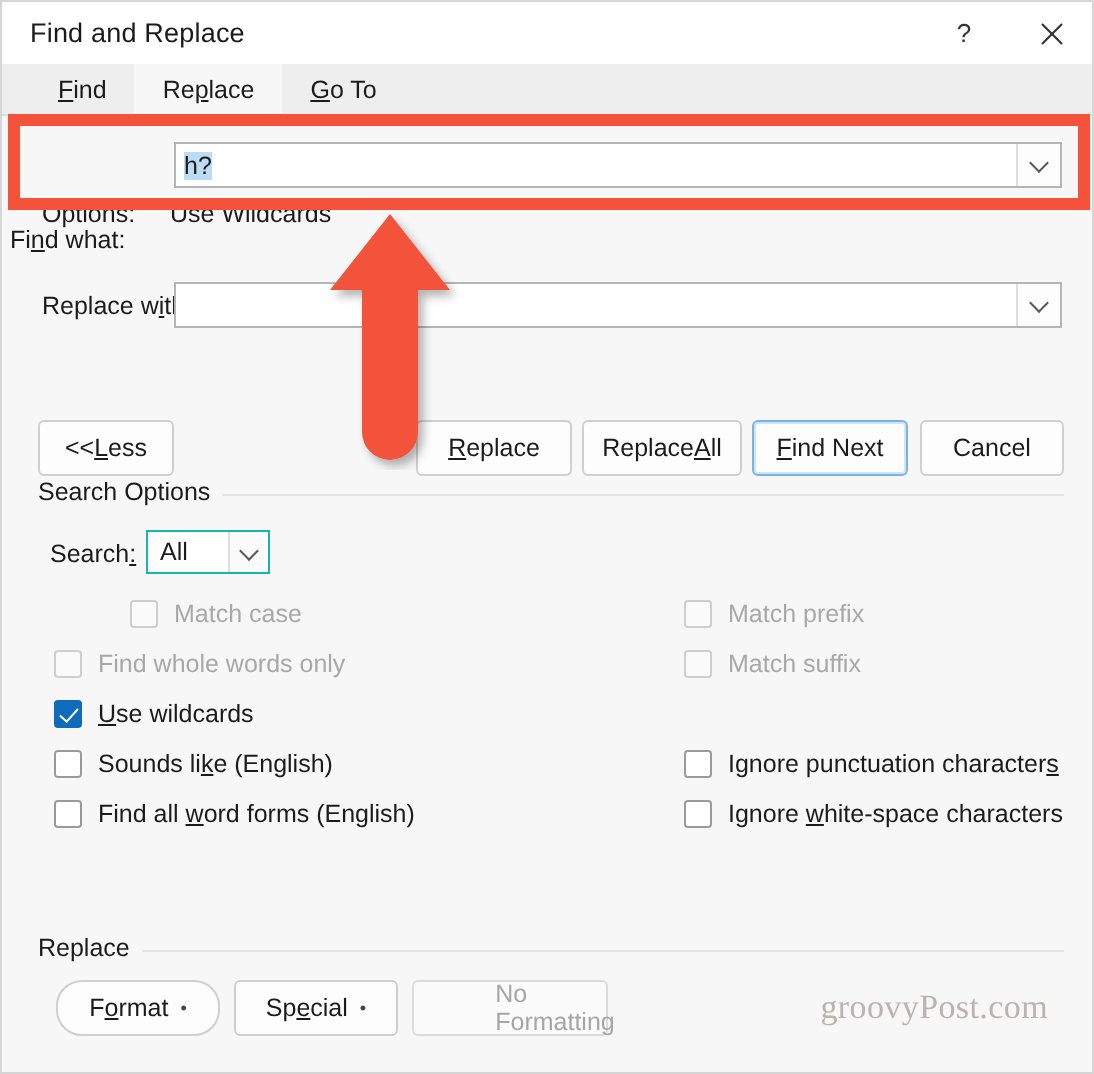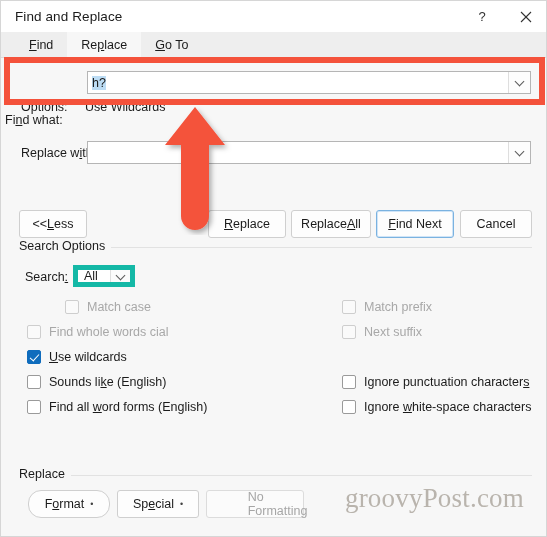--- a/index.html
+++ b/index.html
@@ -201,21 +201,21 @@
     transform: rotate(42deg);
   }
   .cb.disabled { color: #a8a8a8; }
   .cb.disabled .box { border-color: #cecece; background: #fafafa; }
 
   
   .sel-box {
     position: absolute;
     height: 22px;
     background: #ffffff;
-    border: 5px solid #14b8a6;
+    border: 1px solid #14b8a6;
     display: flex;
     align-items: stretch;
   }
   .sel-box .val {
     flex: 1;
     display: flex; align-items: center;
     padding-left: 6px;
     font-size: 12.5px; color: #1b1b1b;
   }
   .sel-box .drop {
@@ -224,21 +224,21 @@
     background: #fbfbfb;
     display: flex; align-items: center; justify-content: center;
   }
 
   
   .watermark {
     position: absolute;
     right: 24px;
     bottom: 24px;
     font-family: "Liberation Serif", serif;
-    font-size: 27px;
+    font-size: 17px;
     color: #b9b4ad;
     letter-spacing: 0.2px;
   }
 
   
   .anno-box {
     position: absolute;
     left: 3px; top: 56px;
     width: 541px; height: 48px;
     border: 6px solid #f4523b;
@@ -356,42 +356,42 @@
         <span class="chev"></span>
       </div>
     </div>
 
     <div class="cb disabled" style="left:26px; top:242px;padding-left:38px;">
       <span class="box"></span>
       <span>Match case</span>
     </div>
     <div class="cb disabled" style="left:26px; top:267px;">
       <span class="box"></span>
-      <span>Find whole words cial</span>
+      <span>Find whole words only</span>
     </div>
     <div class="cb checked" style="left:26px; top:292px;">
       <span class="box"></span>
       <span><span class="acc">U</span><span>se wildcards</span></span>
     </div>
     <div class="cb" style="left:26px; top:317px;align-items:center;">
       <span class="box"></span>
       <span><span>Sounds li</span><span class="acc">k</span><span>e (English)</span></span>
     </div>
     <div class="cb disabled" style="left:341px; top:242px;">
       <span class="box"></span>
       <span>Match prefix</span>
     </div>
 
     <div class="cb" style="left:26px; top:342px;">
       <span class="box"></span>
       <span><span>Find all </span><span class="acc">w</span><span>ord forms (English)</span></span>
     </div>
     <div class="cb disabled" style="left:341px; top:267px;">
       <span class="box"></span>
-      <span>Next suffix</span>
+      <span>Match suffix</span>
     </div>
     <div class="cb" style="left:341px; top:342px;">
       <span class="box"></span>
       <span><span>Ignore </span><span class="acc">w</span><span>hite-space characters</span></span>
     </div>
     <div class="cb" style="left:341px; top:317px;">
       <span class="box"></span>
       <span><span>Ignore punctuation character</span><span class="acc">s</span></span>
     </div>
 

